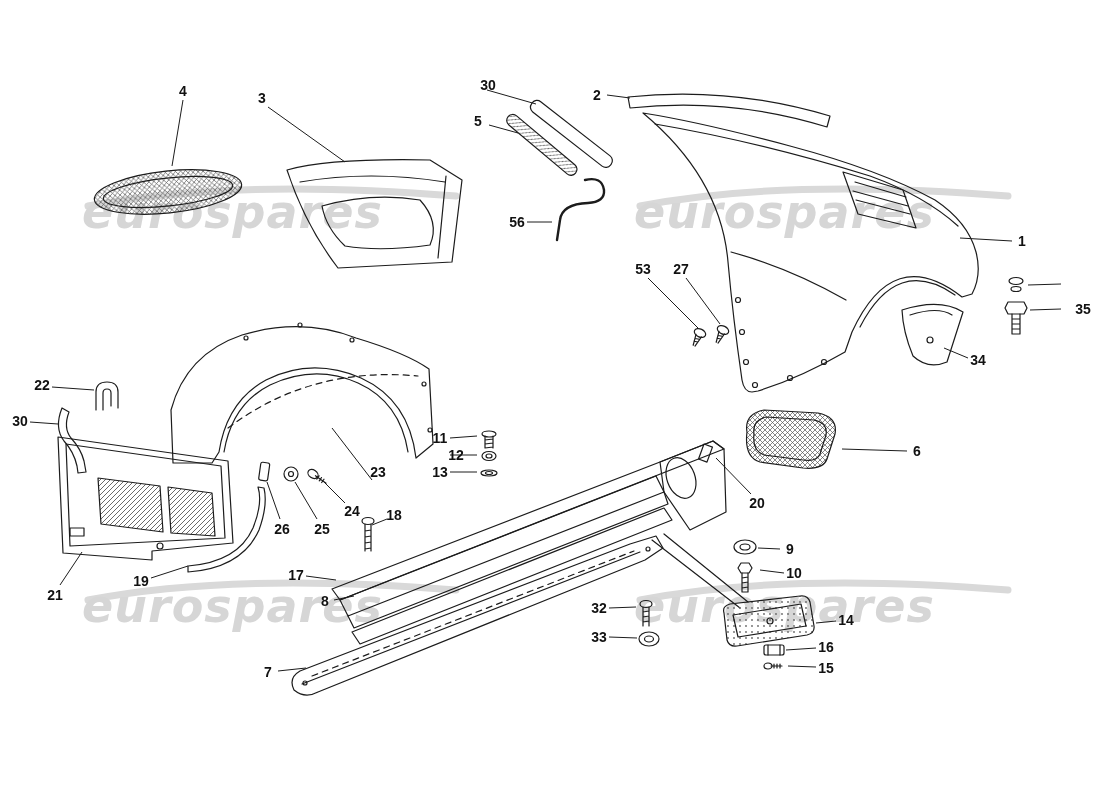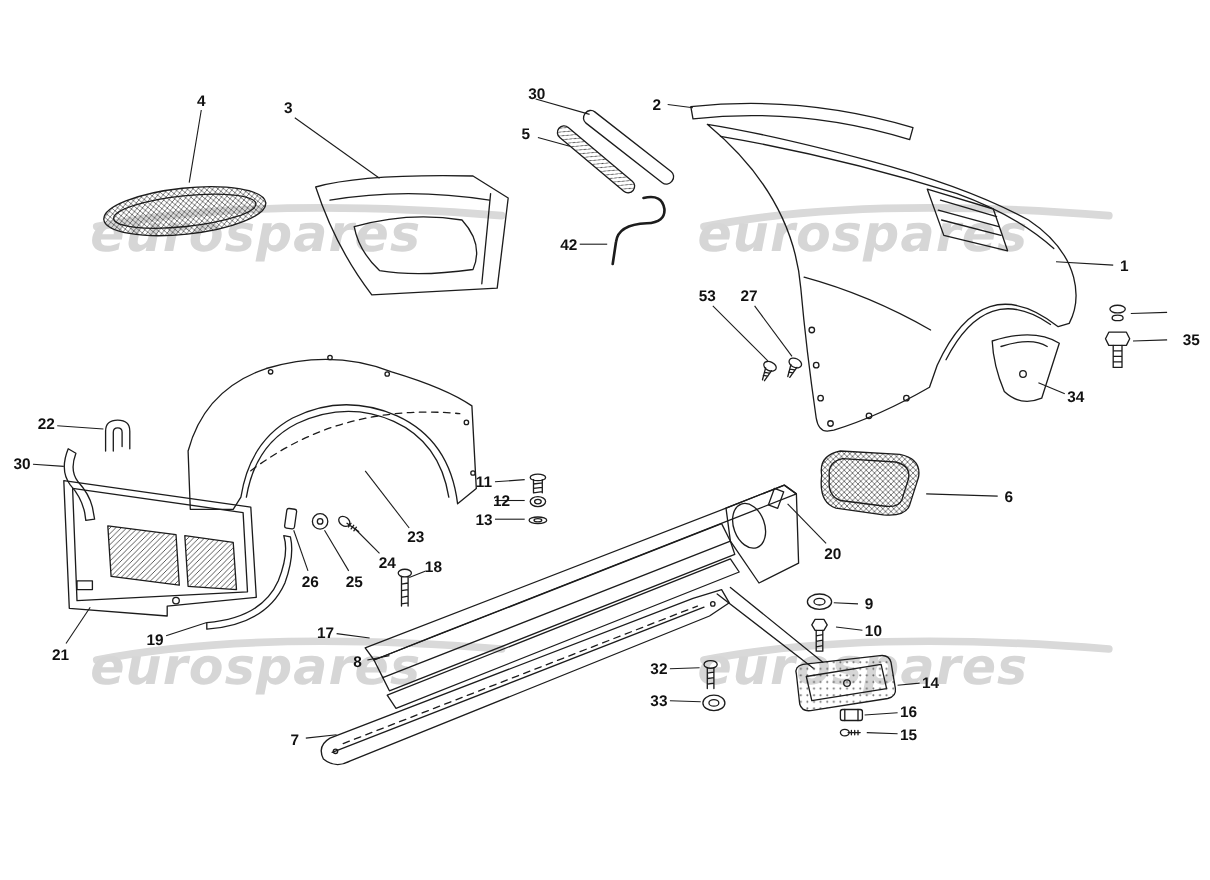--- a/index.html
+++ b/index.html
@@ -319,29 +319,29 @@
       <div class="callout" style="left: 440px; top: 472px;">13</div>
       <div class="callout" style="left: 846px; top: 620px;">14</div>
       <div class="callout" style="left: 826px; top: 668px;">15</div>
       <div class="callout" style="left: 826px; top: 647px;">16</div>
       <div class="callout" style="left: 296px; top: 575px;">17</div>
       <div class="callout" style="left: 394px; top: 515px;">18</div>
       <div class="callout" style="left: 141px; top: 581px; text-align: right;">19</div>
       <div class="callout" style="left: 20px; top: 421px;">30</div>
       <div class="callout" style="left: 55px; top: 595px;">21</div>
       <div class="callout" style="left: 42px; top: 385px;">22</div>
-      <div class="callout" style="left: 378px; top: 488px;">23</div>
+      <div class="callout" style="left: 378px; top: 472px;">23</div>
       <div class="callout" style="left: 352px; top: 511px;">24</div>
       <div class="callout" style="left: 322px; top: 529px;">25</div>
       <div class="callout" style="left: 282px; top: 529px;">26</div>
       <div class="callout" style="left: 681px; top: 269px;">27</div>
       <div class="callout" style="left: 643px; top: 269px;">53</div>
       <div class="callout" style="left: 757px; top: 503px;">20</div>
       <div class="callout" style="left: 488px; top: 85px;">30</div>
-      <div class="callout" style="left: 517px; top: 222px;">42</div>
+      <div class="callout" style="left: 517px; top: 222px;">56</div>
       <div class="callout" style="left: 599px; top: 608px;">32</div>
       <div class="callout" style="left: 599px; top: 637px;">33</div>
       <div class="callout" style="left: 978px; top: 360px;">34</div>
       <div class="callout" style="left: 1071px; top: 309px; margin-left: 12px;">35</div>
       <div class="callout" style="left: 1124px; top: 284px;">36</div>
     </div>
 
 </div>
 
 </body></html>

